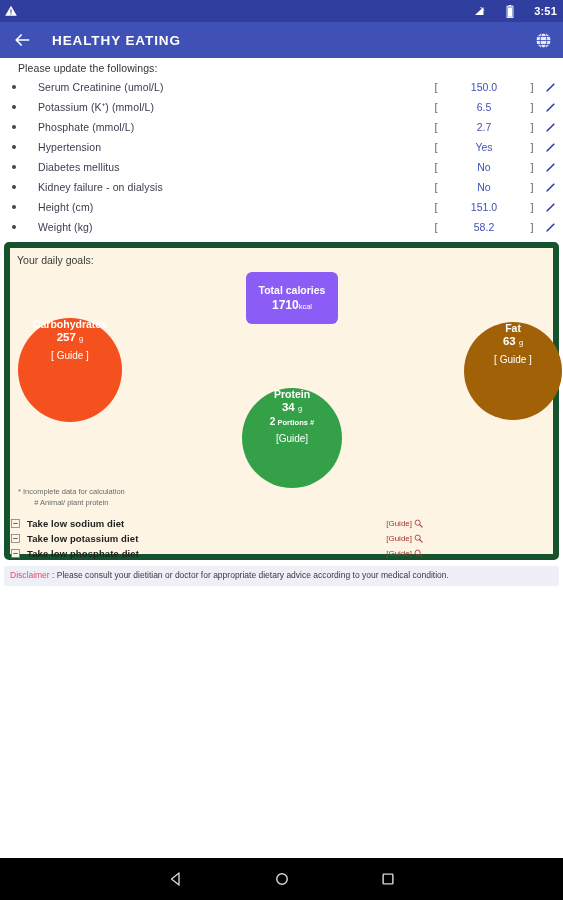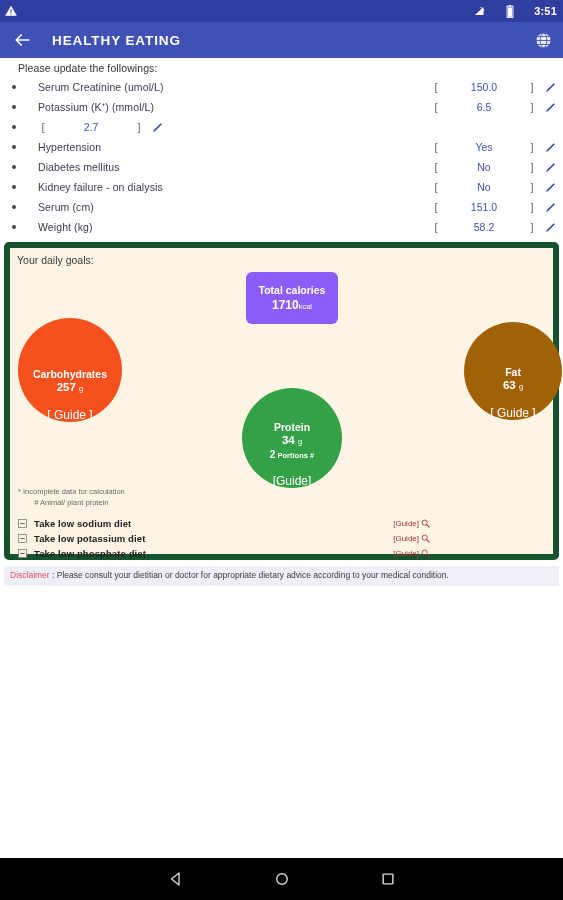--- a/index.html
+++ b/index.html
@@ -68,46 +68,46 @@
     background: #FDF4E3;
     border: 6px solid #14532d;
     border-radius: 5px;
   }
   .goals-title {
     position: absolute; left: 7px; top: 6px;
     font-size: 10.5px; color: #3a3a3a;
   }
   .circle {
     position: absolute; border-radius: 50%;
-    display: flex; flex-direction: column; align-items: center; justify-content: flex-end;
+    display: flex; flex-direction: column; align-items: center; justify-content: flex-start;
     color: #fff; text-align: center; line-height: 1.18;
   }
   .c-carb { left: 8px; top: 70px; width: 104px; height: 104px; background: #F4511E; }
   .c-prot { left: 232px; top: 140px; width: 100px; height: 100px; background: #34A048; }
   .c-fat  { left: 454px; top: 74px; width: 98px; height: 98px;  background: #a16207; }
   .c-name { font-size: 10.5px; font-weight: bold; }
   .c-amt  { font-size: 11.5px; font-weight: bold; margin-top: 1px; }
   .c-unit { font-size: 7.5px; font-weight: normal; }
   .c-port { font-size: 7.5px; font-weight: bold; margin-top: 1px; }
   .c-port .pnum { font-size: 10px; }
-  .c-guide { font-size: 12px; margin-top: 13px; }
+  .c-guide { font-size: 10px; margin-top: 5px; }
 
   .calbox {
     position: absolute; left: 236px; top: 24px; width: 92px; height: 52px;
     background: #8b5cf6; border-radius: 6px; color: #fff;
     display: flex; flex-direction: column; align-items: center; justify-content: center;
   }
   .cal-label { font-size: 10.5px; font-weight: bold; }
   .cal-val { font-size: 12px; font-weight: bold; margin-top: 2px; }
   .cal-unit { font-size: 7.5px; font-weight: normal; }
 
   .notes { position: absolute; left: 8px; top: 238px; text-align: center; }
   .note { font-size: 7.5px; color: #6b6b6b; line-height: 1.5; }
 
-  .diets { position: absolute; left: 8px; top: 268px; width: 540px; }
+  .diets { position: absolute; left: 1px; top: 268px; width: 540px; }
   .diet-row {
     display: flex; align-items: center; height: 15px;
   }
   .box-ico { width: 9px; height: 9px; flex: 0 0 auto; margin-right: 7px; }
   .diet-label {
     font-size: 9.5px; font-weight: bold; color: #222; flex: 0 0 auto; letter-spacing: .1px;
   }
   .diet-right {
     margin-left: auto; display: flex; align-items: center; gap: 2px; padding-right: 128px;
   }
@@ -192,20 +192,21 @@
       <span class="brk">]</span>
       <span class="pencil">
         <svg width="13" height="13" viewBox="0 0 24 24">
             <path d="M4 20 L7 19 L20 6 L18 4 L5 17 Z" fill="#2A3BA8"></path>
           </svg>
       </span>
     </div>
 
     <div class="row">
       <span class="bullet"></span>
+      <span class="row-label">Phosphate (mmol/L)</span>
       <span class="brk brk-l">[</span>
       <span class="val">2.7</span>
       <span class="brk">]</span>
       <span class="pencil">
         <svg width="13" height="13" viewBox="0 0 24 24">
             <path d="M4 20 L7 19 L20 6 L18 4 L5 17 Z" fill="#2A3BA8"></path>
           </svg>
       </span>
     </div>
 
@@ -243,21 +244,21 @@
       <span class="brk">]</span>
       <span class="pencil">
         <svg width="13" height="13" viewBox="0 0 24 24">
             <path d="M4 20 L7 19 L20 6 L18 4 L5 17 Z" fill="#2A3BA8"></path>
           </svg>
       </span>
     </div>
 
     <div class="row">
       <span class="bullet"></span>
-      <span class="row-label">Serum  (cm)</span>
+      <span class="row-label">Height  (cm)</span>
       <span class="brk brk-l">[</span>
       <span class="val">151.0</span>
       <span class="brk">]</span>
       <span class="pencil">
         <svg width="13" height="13" viewBox="0 0 24 24">
             <path d="M4 20 L7 19 L20 6 L18 4 L5 17 Z" fill="#2A3BA8"></path>
           </svg>
       </span>
     </div>
 

